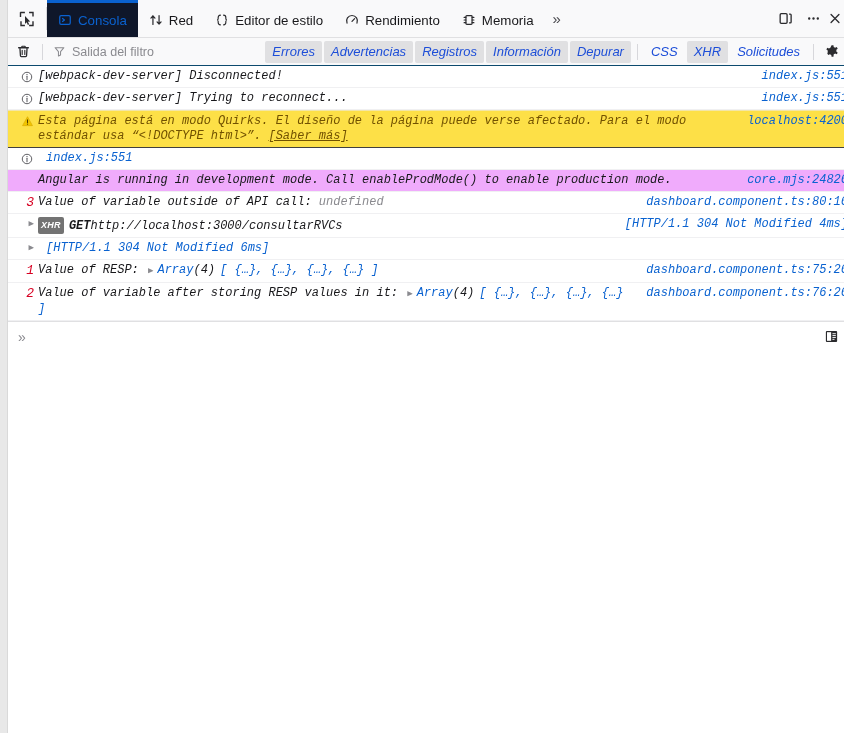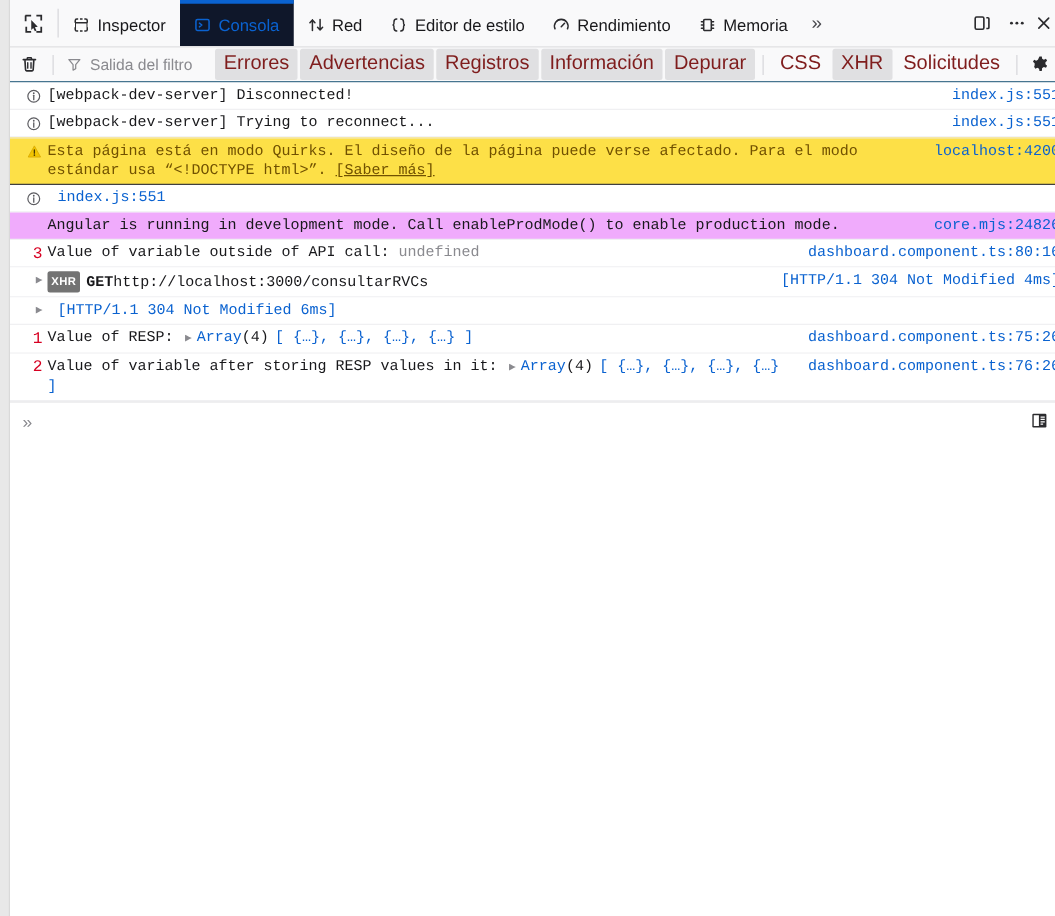--- a/index.html
+++ b/index.html
@@ -145,27 +145,28 @@
   .filter-input::placeholder { color: #8a8a8f; }
 
   .filter-toggles {
     display: flex;
     align-items: center;
     flex: 0 0 auto;
     gap: 2px;
     padding-right: 2px;
   }
   .ftog {
-    font-size: 16px;
-    color: #7f1d1d;
+    font-size: 13px;
+    color: #1d4ed8;
     padding: 3px 7px 4px;
     border-radius: 2px;
     cursor: pointer;
     white-space: nowrap;
     background: transparent;
+    font-style: italic;
   }
   .ftog.on { background: #e0e0e2; }
   .gear-btn {
     width: 20px; flex: 0 0 20px;
     display: flex; align-items: center; justify-content: center;
     cursor: pointer;
     margin-left: 2px;
   }
 
   
@@ -178,20 +179,21 @@
   .msg {
     display: flex;
     align-items: flex-start;
     font-family: "Liberation Mono", monospace;
     font-size: 12px;
     line-height: 15px;
     border-bottom: 1px solid #f0f0f2;
     padding: 3px 6px 3px 0;
     min-height: 21px;
     position: relative;
+    font-style: italic;
   }
   .msg.info   { background: #ffffff; color: #18181b; }
   .msg.plain  { background: #f0abfc; color: #18181b; }
   .msg.warn   { background: #fde047; color: #715100;
                 border-top: 1px solid #f3e6a7; border-bottom: 1px solid #404040; }
   .msg.log    { background: #ffffff; color: #18181b; }
   .msg.net    { background: #ffffff; color: #18181b; }
 
   .gutter-col {
     width: 30px;
@@ -319,31 +321,20 @@
       <div class="picker-btn">
         <svg width="16" height="16" viewBox="0 0 16 16">
           <path d="M2 1.5h3.2M10.8 1.5H14v3.2M14 11v3.5h-3.2M5.2 14.5H2V11M1.5 2v3.2" fill="none" stroke="#2b2b2e" stroke-width="1.4" stroke-linecap="square"></path>
           <path d="M6 5l5.2 5.4-2.3.35 1.3 2.6-1.3.6-1.3-2.6-1.6 1.6z" fill="#2b2b2e"></path>
         </svg>
       </div>
       <div class="tb-sep"></div>
 
       <div class="tabs">
 
-        <div class="tab">
-          <span class="glyph">
-            <svg width="14" height="14" viewBox="0 0 16 16">
-              <rect x="2.5" y="2.5" width="11" height="11" rx="1.5" fill="none" stroke="#2b2b2e" stroke-width="1.4"></rect>
-              <path d="M2.5 6h11" stroke="#2b2b2e" stroke-width="1.4"></path>
-              <path d="M6 1.5v3M10 1.5v3M6 11.5v3M10 11.5v3" stroke="#ffffff" stroke-width="1.6"></path>
-              <path d="M1.5 6v4M14.5 6v4" stroke="#ffffff" stroke-width="1.6"></path>
-            </svg>
-          </span>
-          <span>Inspector</span>
-        </div>
 
         <div class="tab active">
           <span class="glyph">
             <svg width="14" height="14" viewBox="0 0 16 16">
               <rect x="2" y="3" width="12" height="10" rx="1.5" fill="none" stroke="#0a62d0" stroke-width="1.4"></rect>
               <path d="M5.2 6.3L7.4 8l-2.2 1.7" fill="none" stroke="#0a62d0" stroke-width="1.4" stroke-linecap="round" stroke-linejoin="round"></path>
             </svg>
           </span>
           <span>Consola</span>
         </div>

